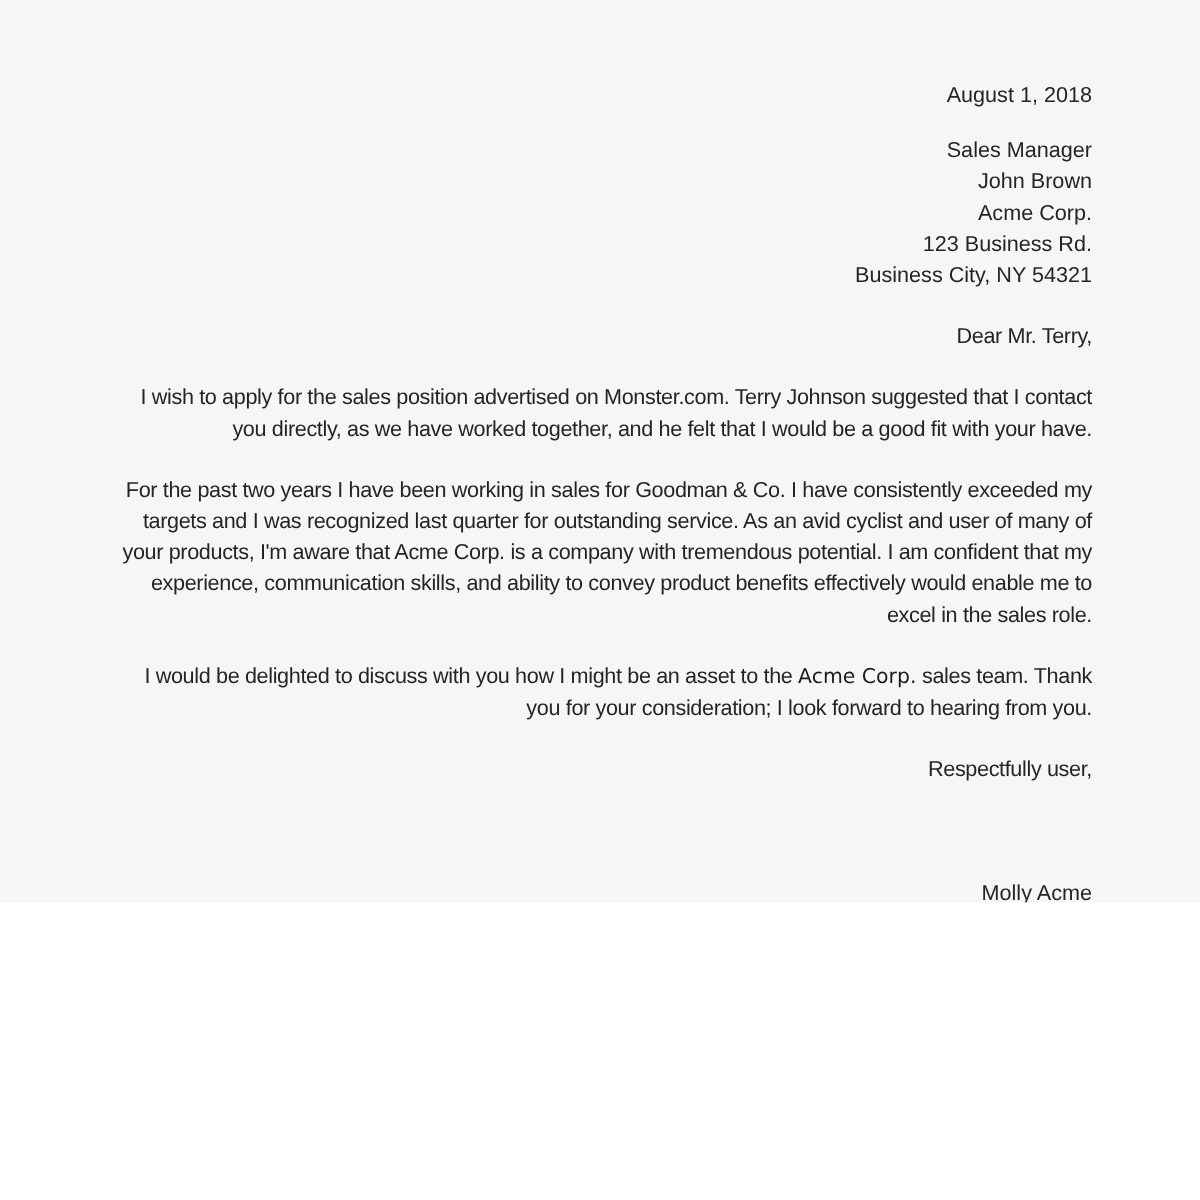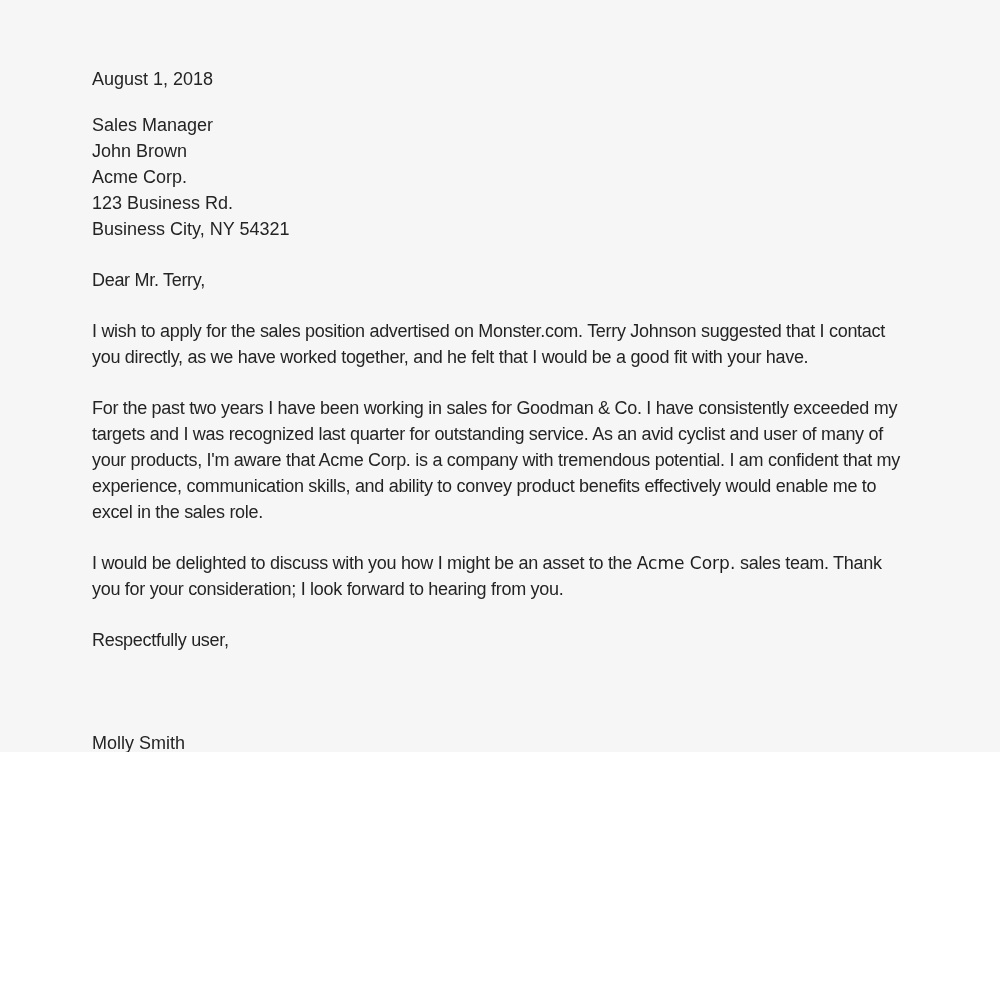--- a/index.html
+++ b/index.html
@@ -5,20 +5,21 @@
   html, body {
     margin: 0;
     padding: 0;
   }
   .page {
     width: 1000px;
     height: 752px;
     background: #f5f6f5;
     box-sizing: border-box;
     overflow: hidden;
+    text-align: right;
   }
   .letter {
     box-sizing: border-box;
     width: 100%;
     height: 100%;
     padding: 66px 90px 0 92px;
     color: #242424;
     font-family: "Liberation Sans", sans-serif;
     font-size: 18px;
     line-height: 26px;
@@ -73,16 +74,16 @@
     <p class="salutation">Dear Mr. Terry,</p>
 
     <p class="para">I wish to apply for the sales position advertised on Monster.com. Terry Johnson suggested that I contact you directly, as we have worked together, and he felt that I would be a good fit with your have.</p>
 
     <p class="para">For the past two years I have been working in sales for Goodman &amp; Co. I have consistently exceeded my targets and I was recognized last quarter for outstanding service. As an avid cyclist and user of many of your products, I'm aware that Acme Corp. is a company with tremendous potential. I am confident that my experience, communication skills, and ability to convey product benefits effectively would enable me to excel in the sales role.</p>
 
     <p class="para"><span>I would be delighted to discuss with you how I might be an asset to the </span><span class="company-highlight">Acme Corp.</span><span> sales team. Thank you for your consideration; I look forward to hearing from you.</span></p>
 
     <p class="closing">Respectfully user,</p>
 
-    <p class="signature">Molly Smith</p>
+    <p class="signature">Molly Acme</p>
 
   </div>
 </div>
 
 </body></html>

